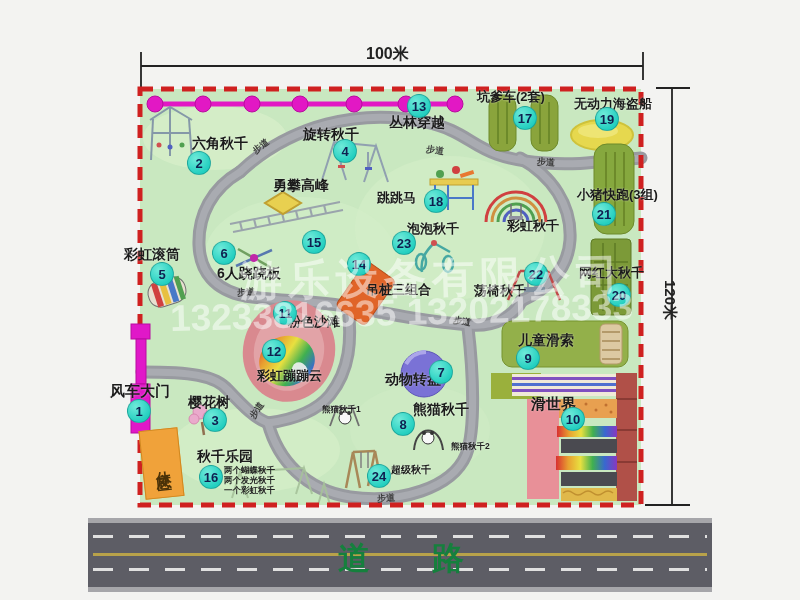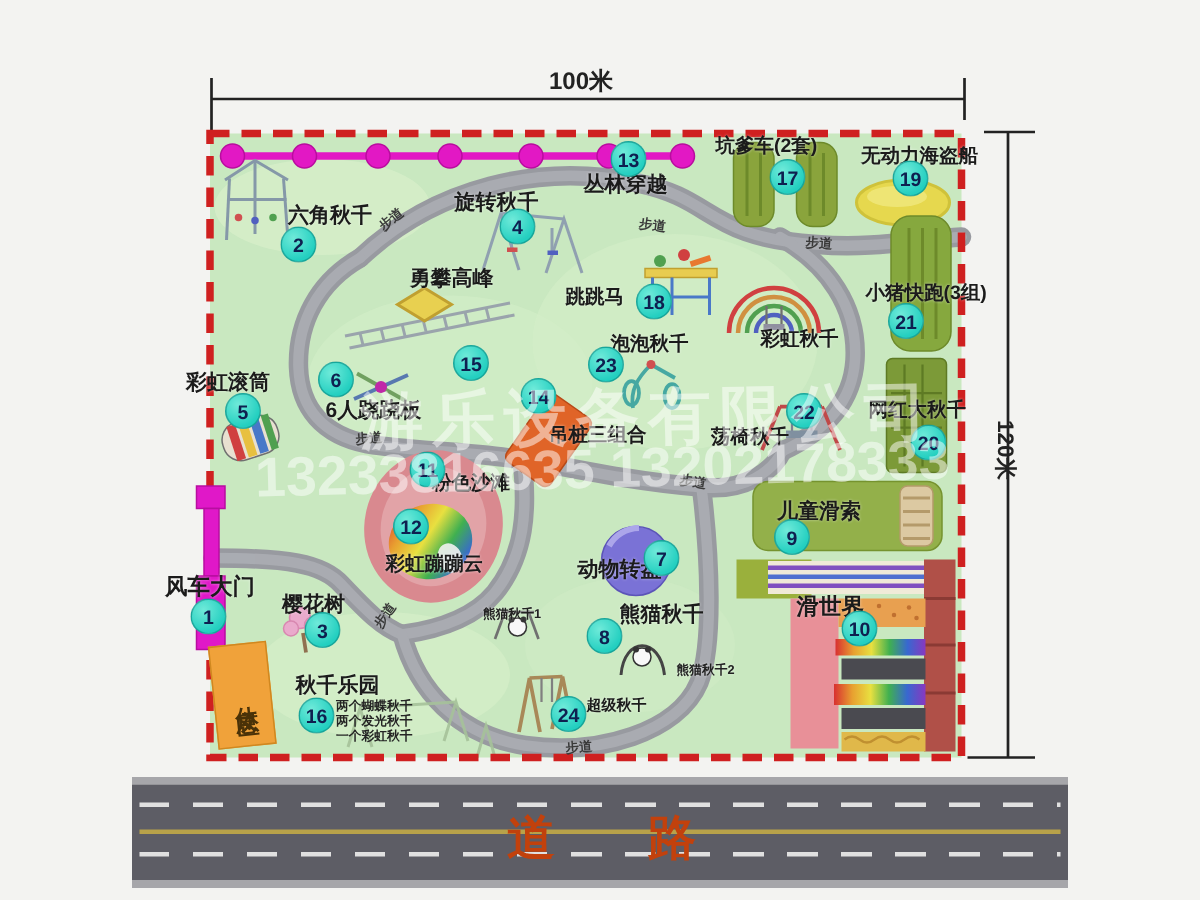--- a/index.html
+++ b/index.html
@@ -24,21 +24,21 @@
         align-items:center;justify-content:center;}
   .rest span{writing-mode:vertical-rl;font-size:15px;font-weight:bold;color:#4a3208;letter-spacing:3px;}
   .noteblock{position:absolute;left:224px;top:465px;z-index:5;line-height:10px;}
   .noteblock div{font-size:8.5px;font-weight:bold;color:#242424;}
   .road-base{position:absolute;left:88px;top:518px;width:624px;height:74px;z-index:2;}
   .road-edge{position:absolute;left:0;width:624px;height:5px;background:#a6a6aa;}
   .road-asphalt{position:absolute;left:0;top:5px;width:624px;height:64px;background:#5d5d65;}
   .road-dash{position:absolute;left:5px;width:614px;height:3px;
              background:repeating-linear-gradient(90deg,#e0e0e0 0 20px,transparent 20px 36px);}
   .road-yellow{position:absolute;left:5px;width:614px;height:3px;background:#b8a24a;}
-  .road-label{position:absolute;left:338px;top:537px;font-size:32px;font-weight:bold;color:#c2410c;
+  .road-label{position:absolute;left:338px;top:537px;font-size:32px;font-weight:bold;color:#15803d;
               letter-spacing:62px;z-index:3;white-space:nowrap;}
   svg.gfx{position:absolute;left:0;top:0;z-index:2;}
 </style>
 </head>
 <body>
 
 <div class="stage">
 
   <svg class="gfx" width="800" height="600" viewBox="0 0 800 600">
     <defs>

